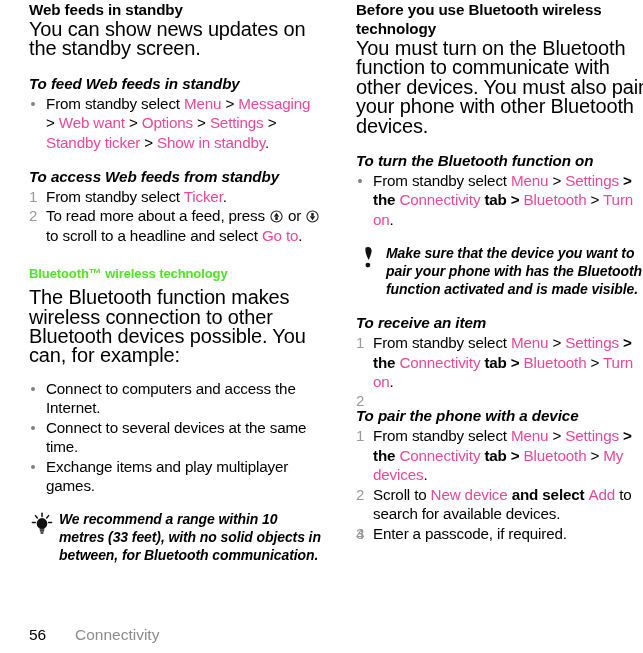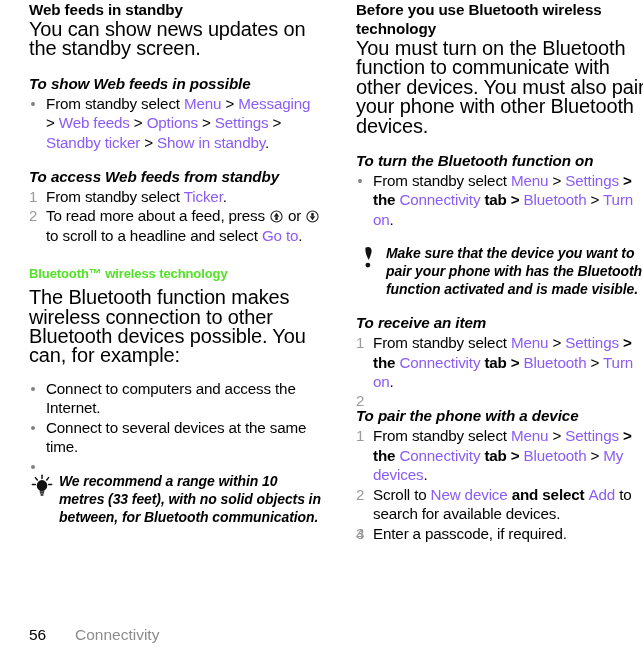--- a/index.html
+++ b/index.html
@@ -109,21 +109,21 @@
   }
   .callout .ico {
     position: absolute;
     left: 0;
     top: 1px;
     width: 26px;
     height: 26px;
   }
 
   
-  .g { color: #8b5cf6; margin-top: 24px; }
+  .g { color: #ec4899; margin-top: 24px; }
   .b { font-weight: bold; }
 
   
   .navkey {
     display: inline-block;
     width: 13px;
     height: 13px;
     vertical-align: -2px;
     margin: 0 1px;
   }
@@ -150,26 +150,26 @@
 <body>
 
 <div class="page">
 
   <div class="col col-left">
 
     <h2 class="h-sub">Web feeds in standby</h2>
 
     <p class="para">You can show news updates on the standby screen.</p>
 
-    <h3 class="h-sub italic">To show Web feeds in possible</h3>
+    <h3 class="h-sub italic">To feed Web feeds in standby</h3>
 
     <ul class="bullets">
       <li class="item">
         <span class="bulletdot"></span>
-        <span>From standby select </span><span class="g">Menu</span><span> &gt; </span><span class="g">Messaging</span><span> &gt; </span><span class="g">Web feeds</span><span> &gt; </span><span class="g">Options</span><span> &gt; </span><span class="g">Settings</span><span> &gt; </span><span class="g">Standby ticker</span><span> &gt; </span><span class="g">Show in standby</span><span>.</span>
+        <span>From standby select </span><span class="g">Menu</span><span> &gt; </span><span class="g">Messaging</span><span> &gt; </span><span class="g">Web want</span><span> &gt; </span><span class="g">Options</span><span> &gt; </span><span class="g">Settings</span><span> &gt; </span><span class="g">Standby ticker</span><span> &gt; </span><span class="g">Show in standby</span><span>.</span>
       </li>
     </ul>
 
     <h3 class="h-sub italic">To access Web feeds from standby</h3>
 
     <ol class="steps">
       <li class="item">
         <span class="marker num">1</span>
         <span>From standby select </span><span class="g">Ticker</span><span>.</span>
       </li>
@@ -197,20 +197,21 @@
       <li class="item">
         <span class="bulletdot"></span>
         <span>Connect to computers and access the Internet.</span>
       </li>
       <li class="item">
         <span class="bulletdot"></span>
         <span>Connect to several devices at the same time.</span>
       </li>
       <li class="item">
         <span class="bulletdot"></span>
+        <span>Exchange items and play multiplayer games.</span>
       </li>
     </ul>
 
     <div class="callout">
       <span class="ico">
         <svg viewBox="0 0 26 26" width="26" height="26">
           <g stroke="#111" stroke-width="1.5" stroke-linecap="round">
             <line x1="13" y1="2.2" x2="13" y2="5.4"></line>
             <line x1="6.4" y1="4.6" x2="8.3" y2="7.0"></line>
             <line x1="19.6" y1="4.6" x2="17.7" y2="7.0"></line>

